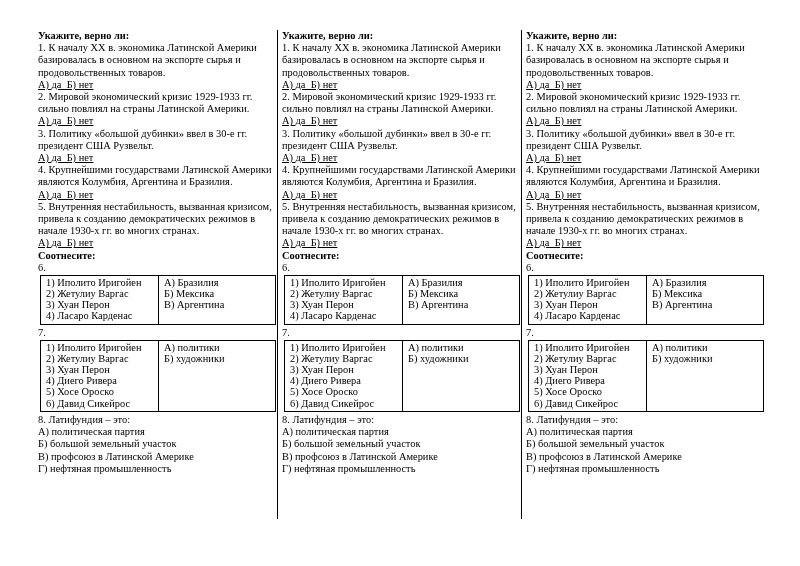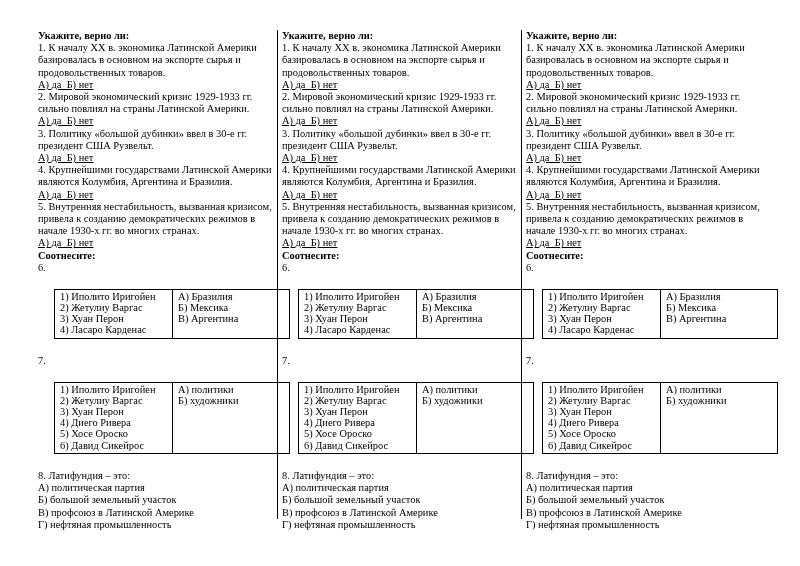--- a/index.html
+++ b/index.html
@@ -24,21 +24,21 @@
   }
   .column { width: 236px; }
   .column p { margin: 0; line-height: 12.2px; }
   .bold { font-weight: bold; }
   .ans { white-space: pre-wrap; text-decoration: underline; }
   .tnum { line-height: 11px !important; }
   table.match-table {
     border-collapse: collapse;
     width: 100%;
     table-layout: fixed;
-    margin: 16px;
+    margin: 2px;
   }
   table.match-table td {
     border: 1px solid #000;
     vertical-align: top;
     padding: 1px 3px 2px 5px;
   }
   td.left-cell { width: 118px; }
   table.match-table td div {
     line-height: 11.2px;
     white-space: nowrap;

